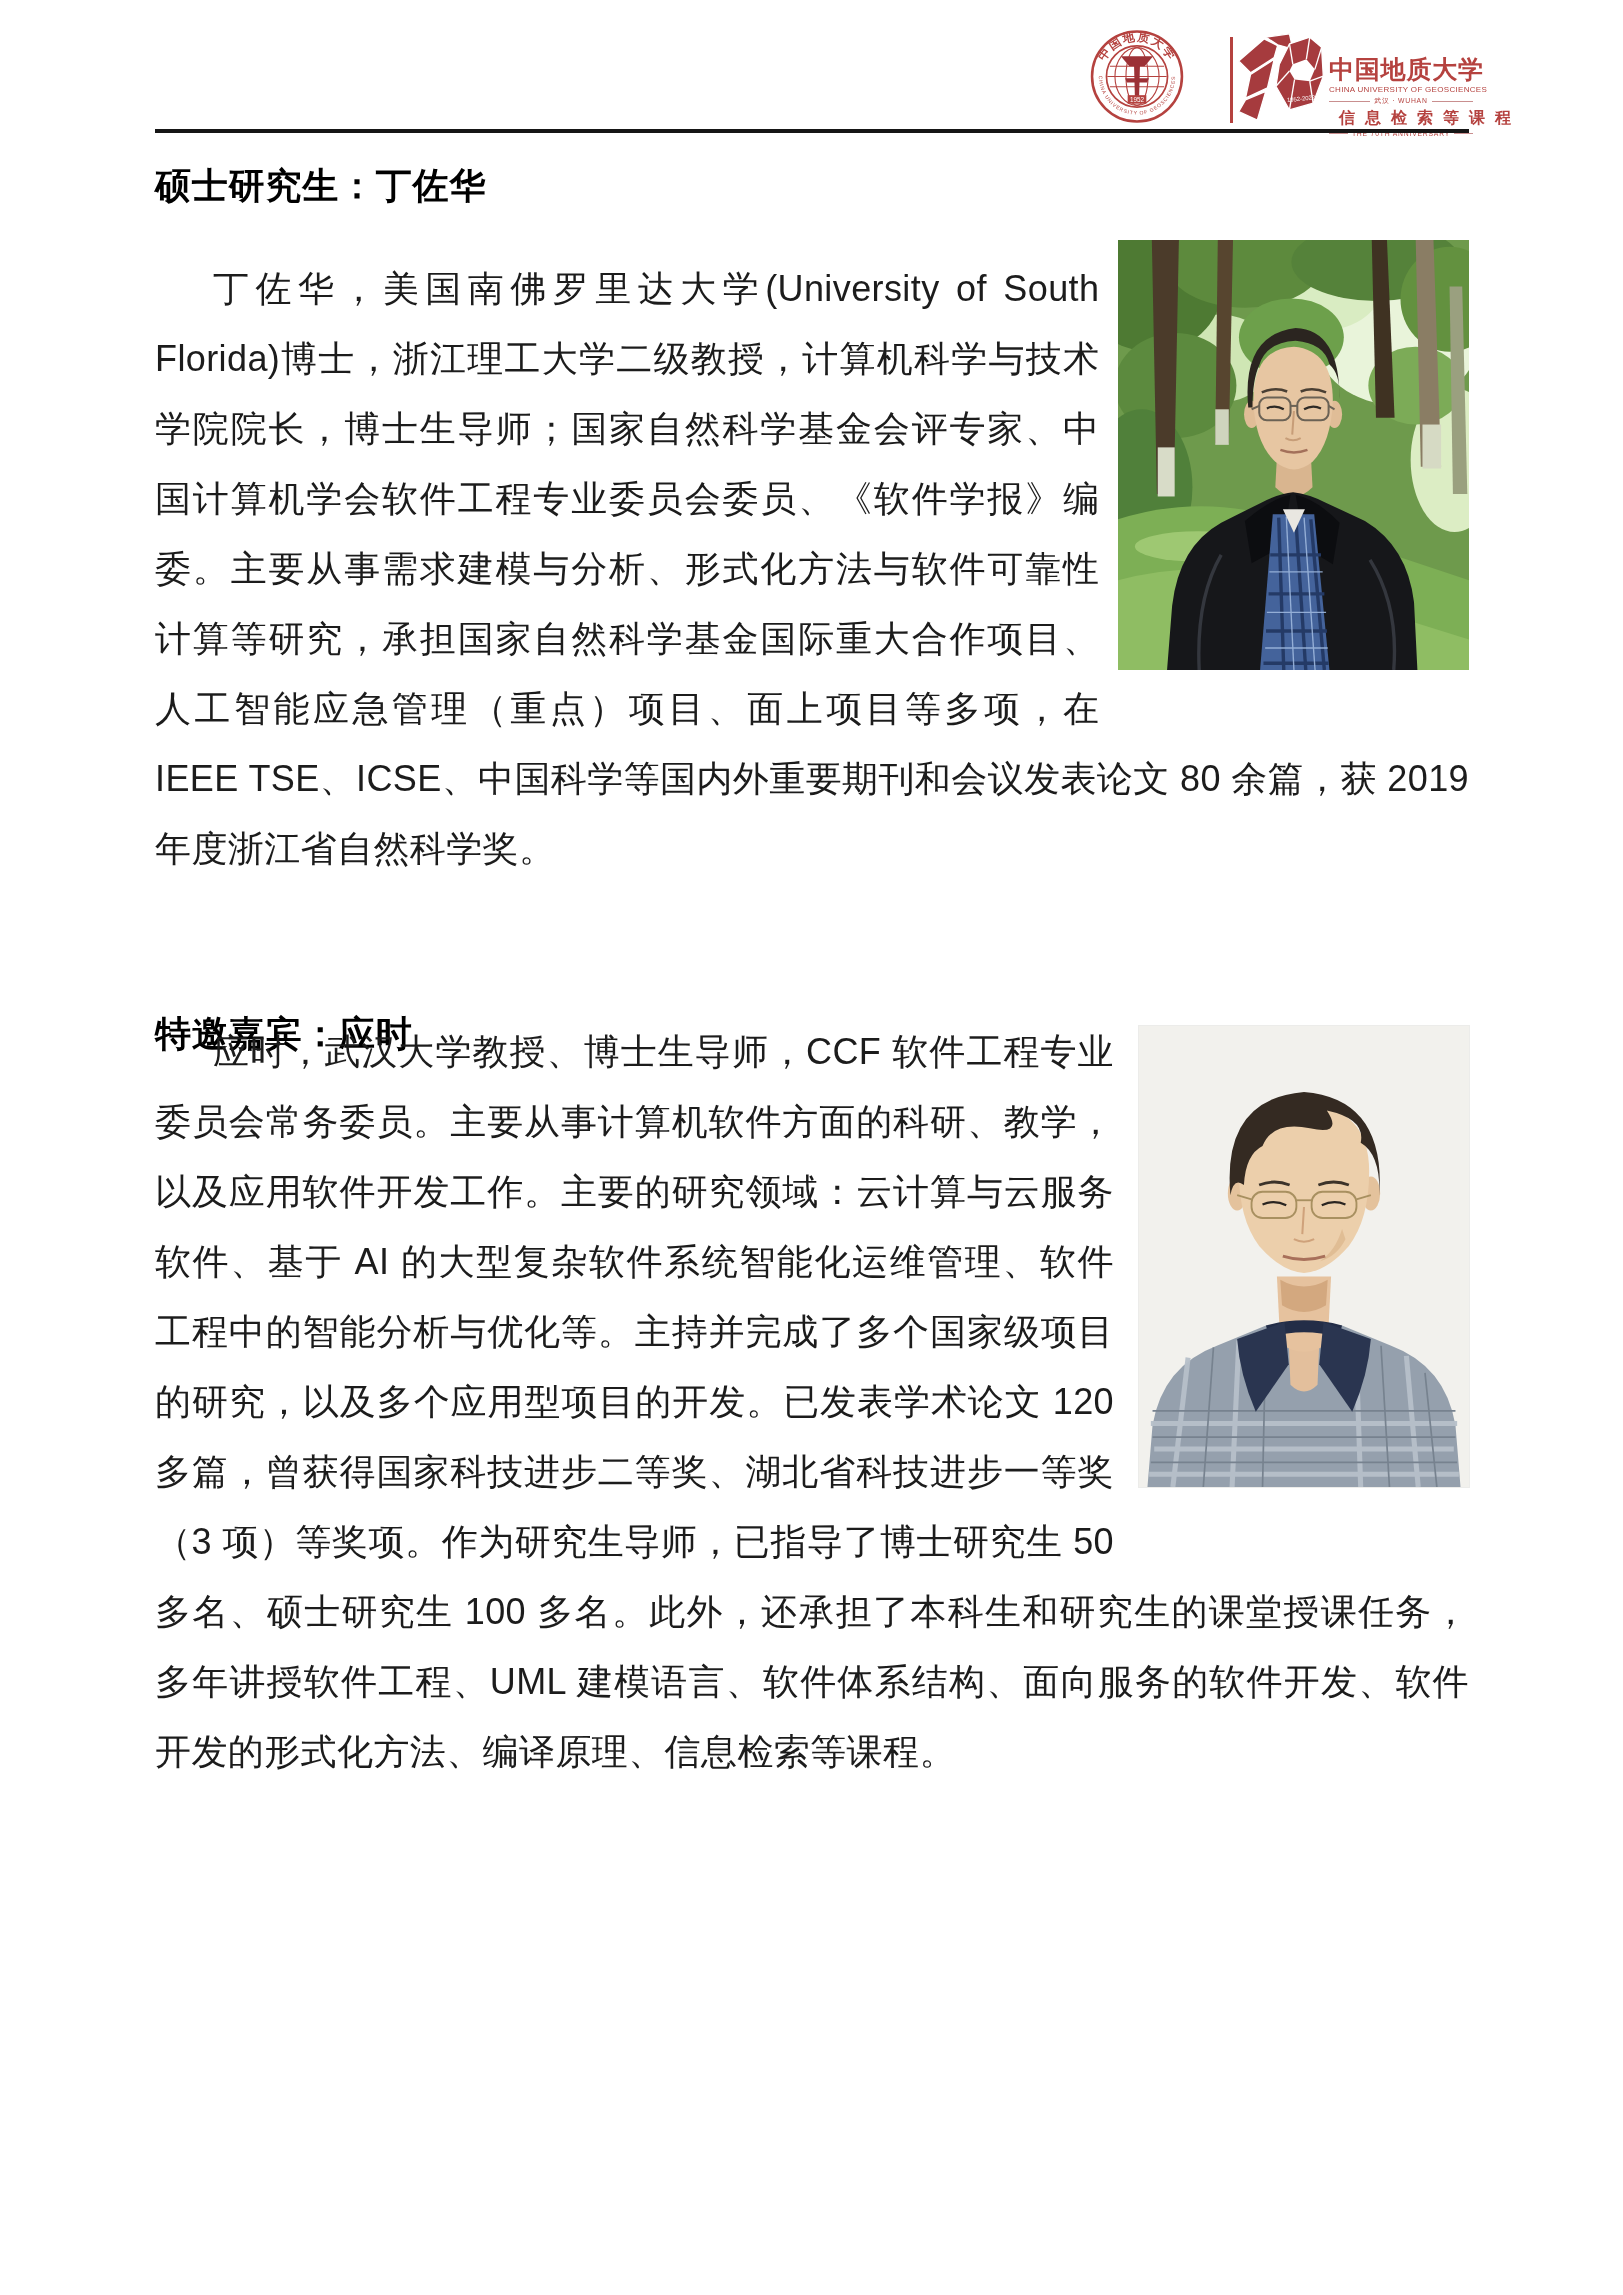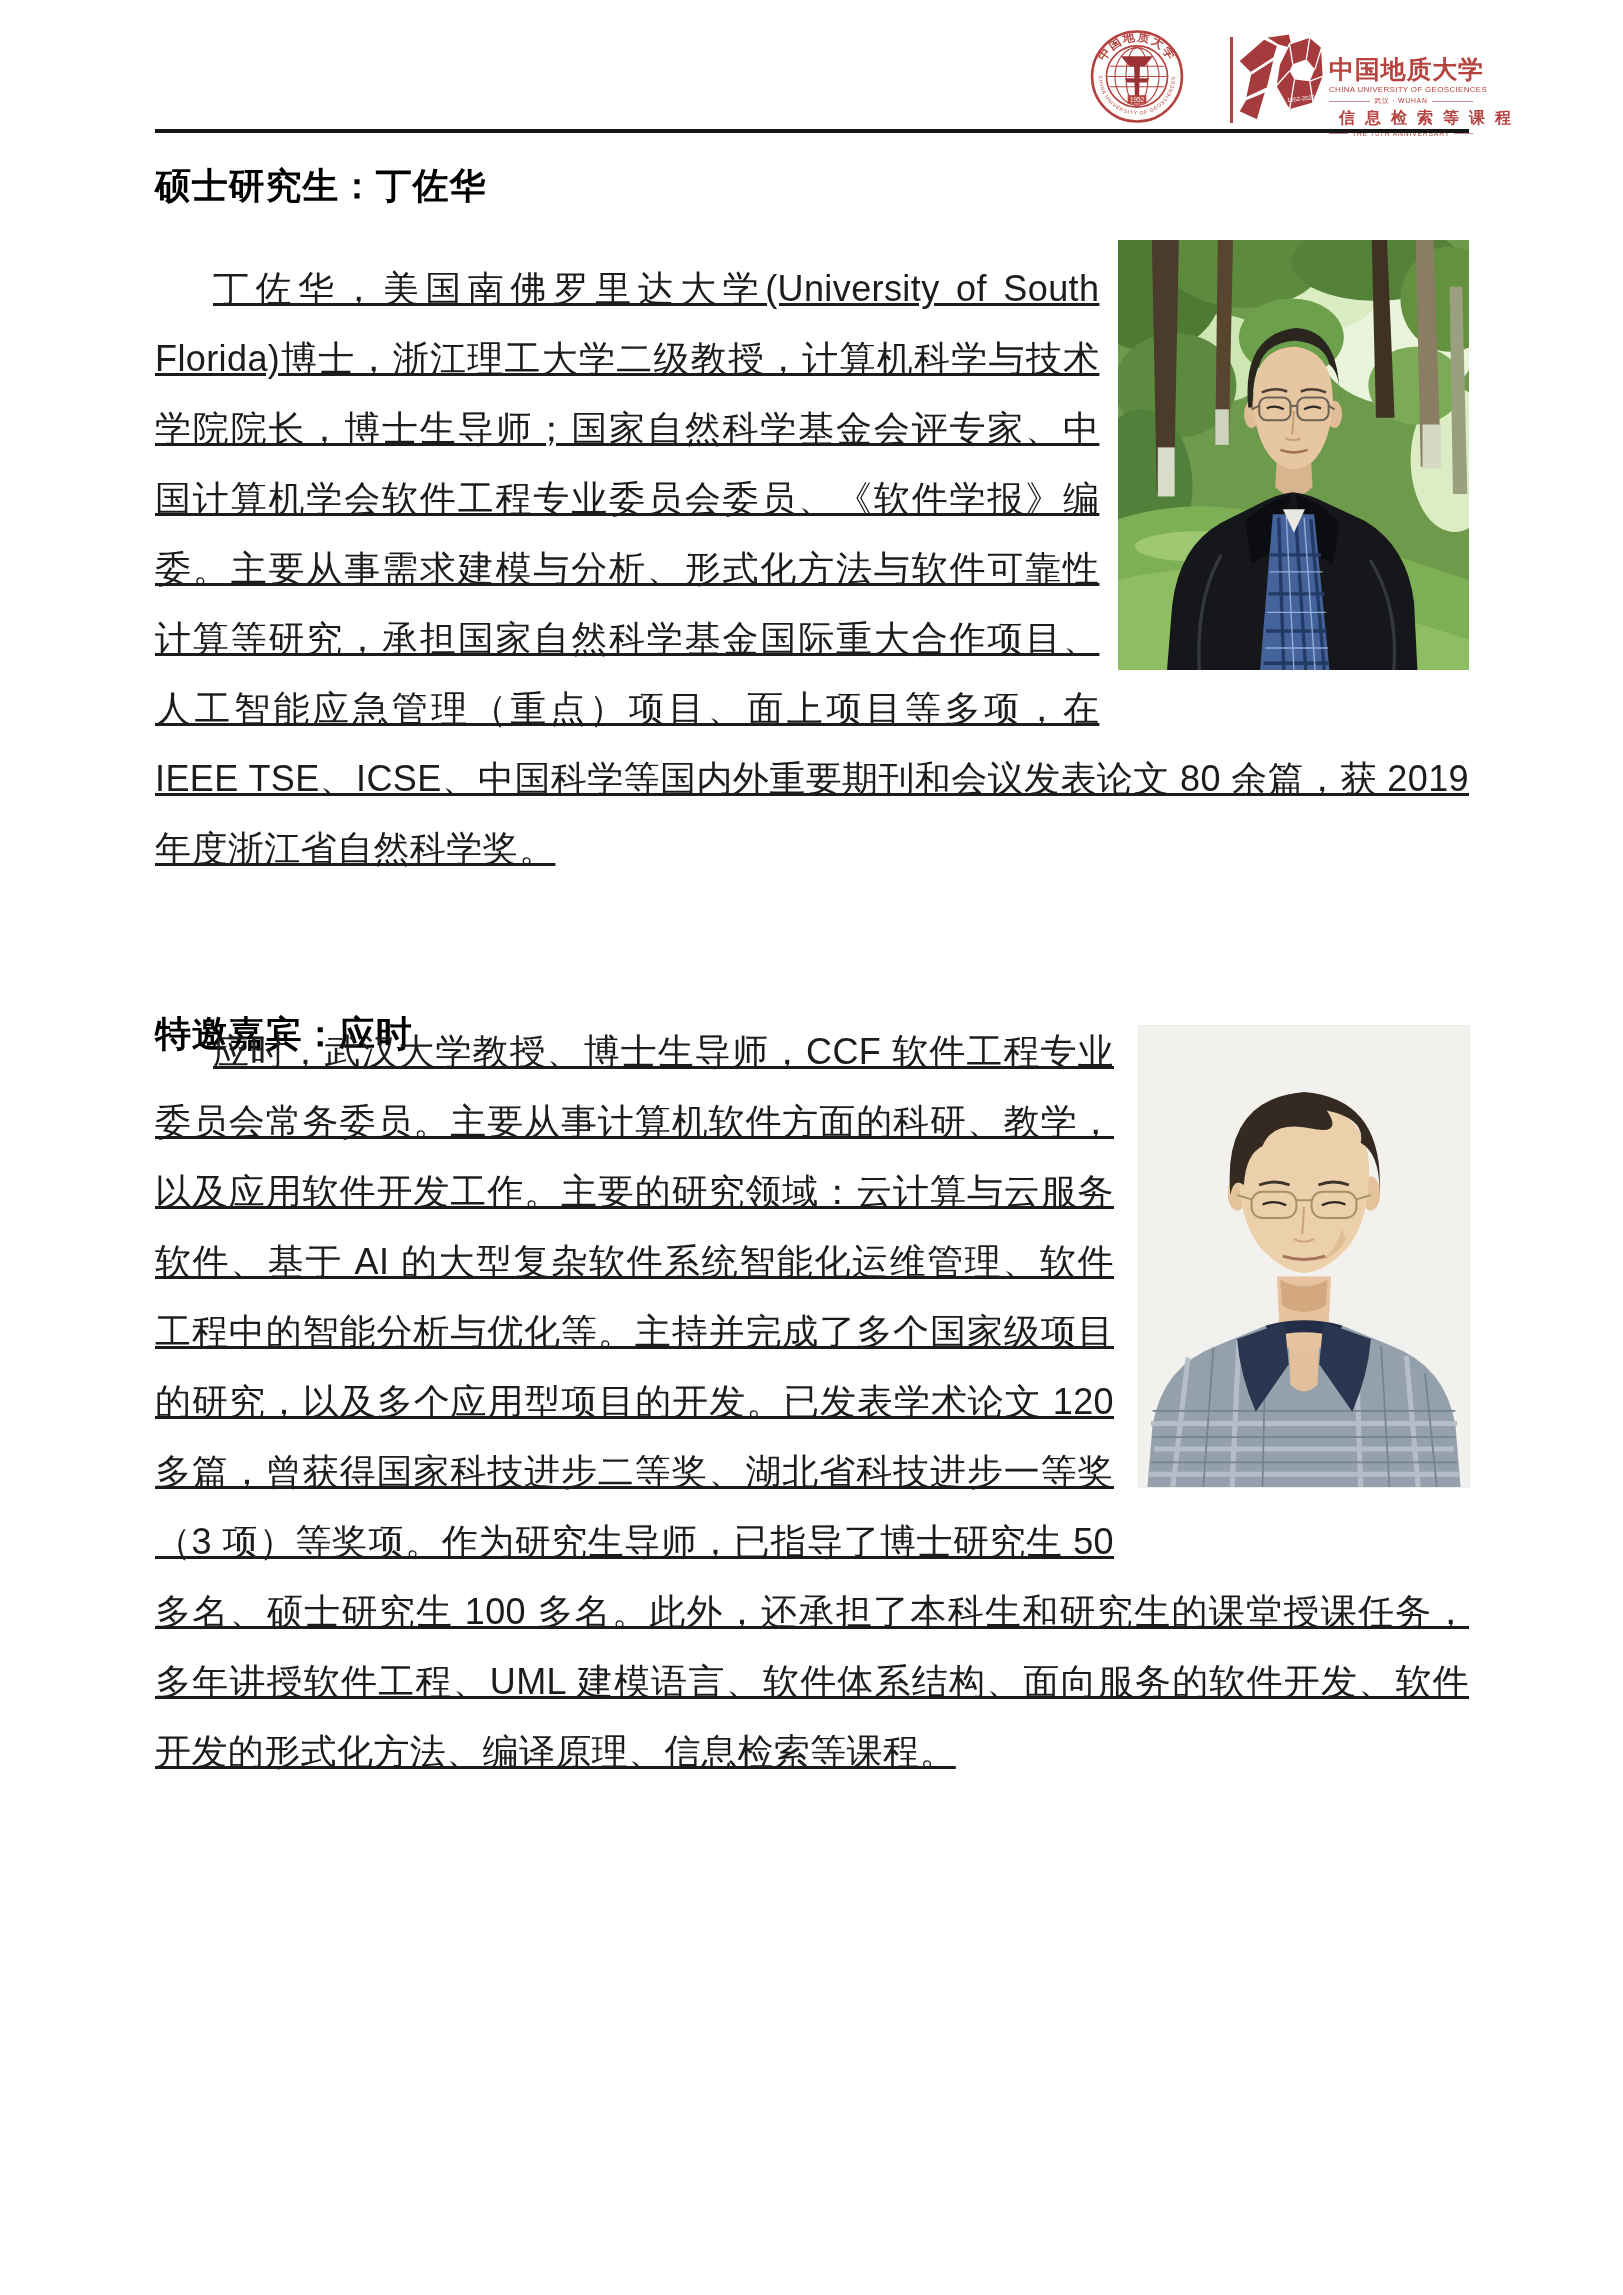--- a/index.html
+++ b/index.html
@@ -27,21 +27,21 @@
   .sec-heading{
     position:absolute;left:155px;margin:0;
     font-size:36px;line-height:39px;font-weight:bold;color:#000;
     letter-spacing:0.8px;white-space:nowrap;
   }
   .para-block{
     position:absolute;left:155px;width:1314px;
     font-size:36px;line-height:70px;text-align:justify;
     color:#1c1c1c;
   }
-  .para-block p{margin:0;text-indent:58px;letter-spacing:0.4px;text-decoration:underline;}
+  .para-block p{margin:0;text-indent:58px;letter-spacing:0.4px;}
   .photo-fig{margin:0;}
   .fig-1{float:right;width:351px;height:430px;margin:-14.4px 0 25px 18.6px;}
   .fig-2{float:right;width:330px;height:461px;margin:8.5px 0 25px 25px;outline:0.8px solid #ececea;}
   .photo-fig svg{display:block;width:100%;height:100%;}
 </style>
 </head>
 <body>
 
 <div class="page">
 

